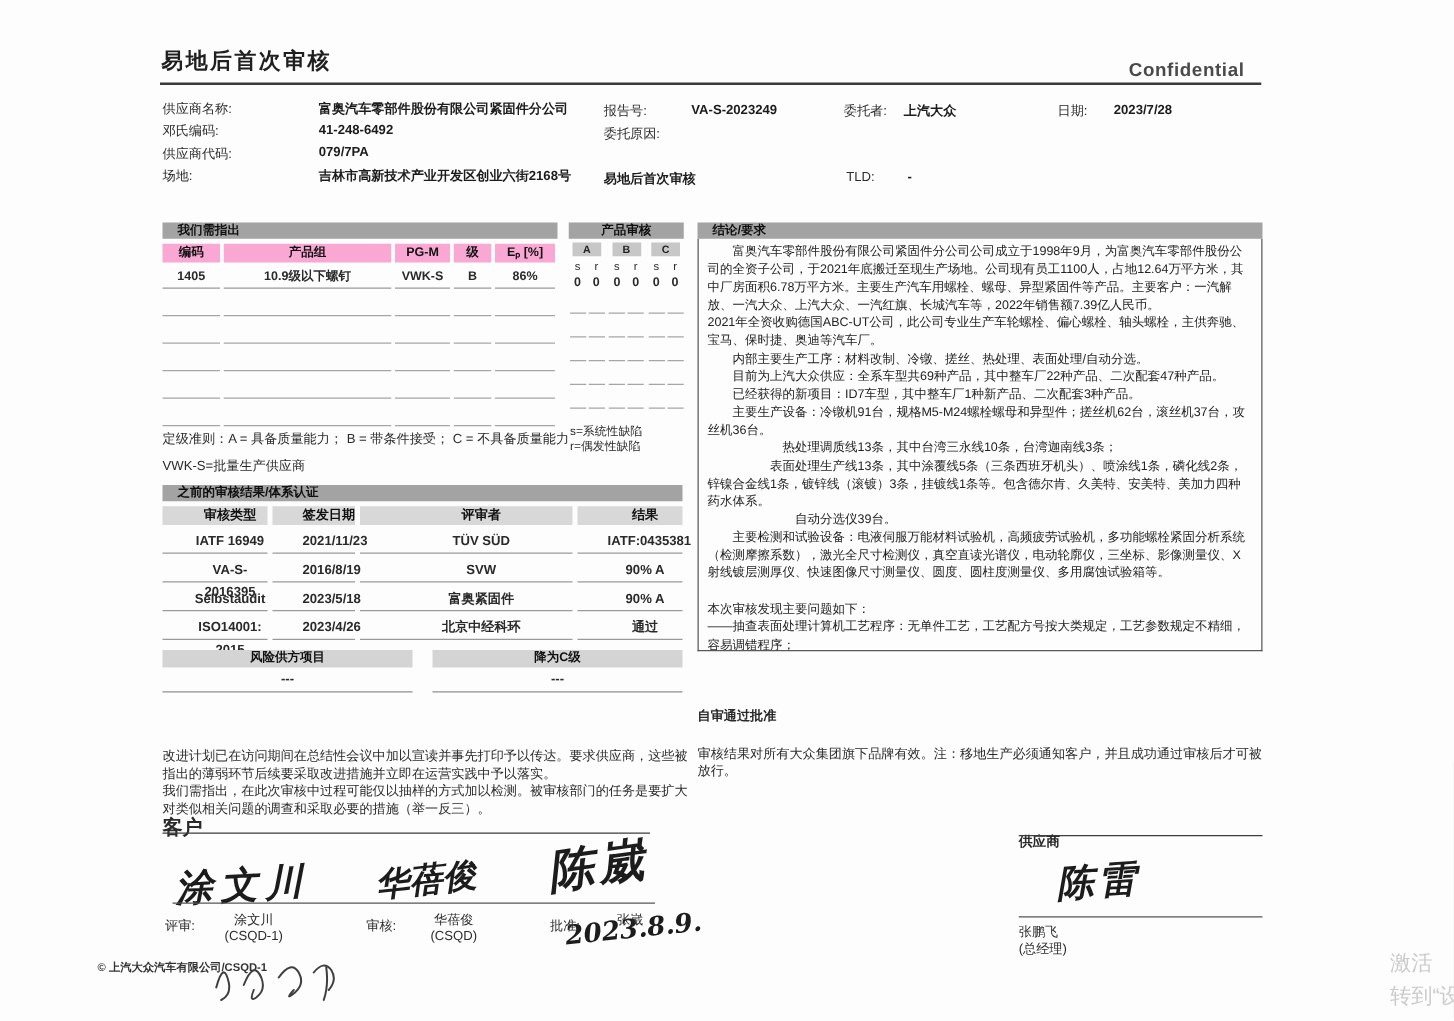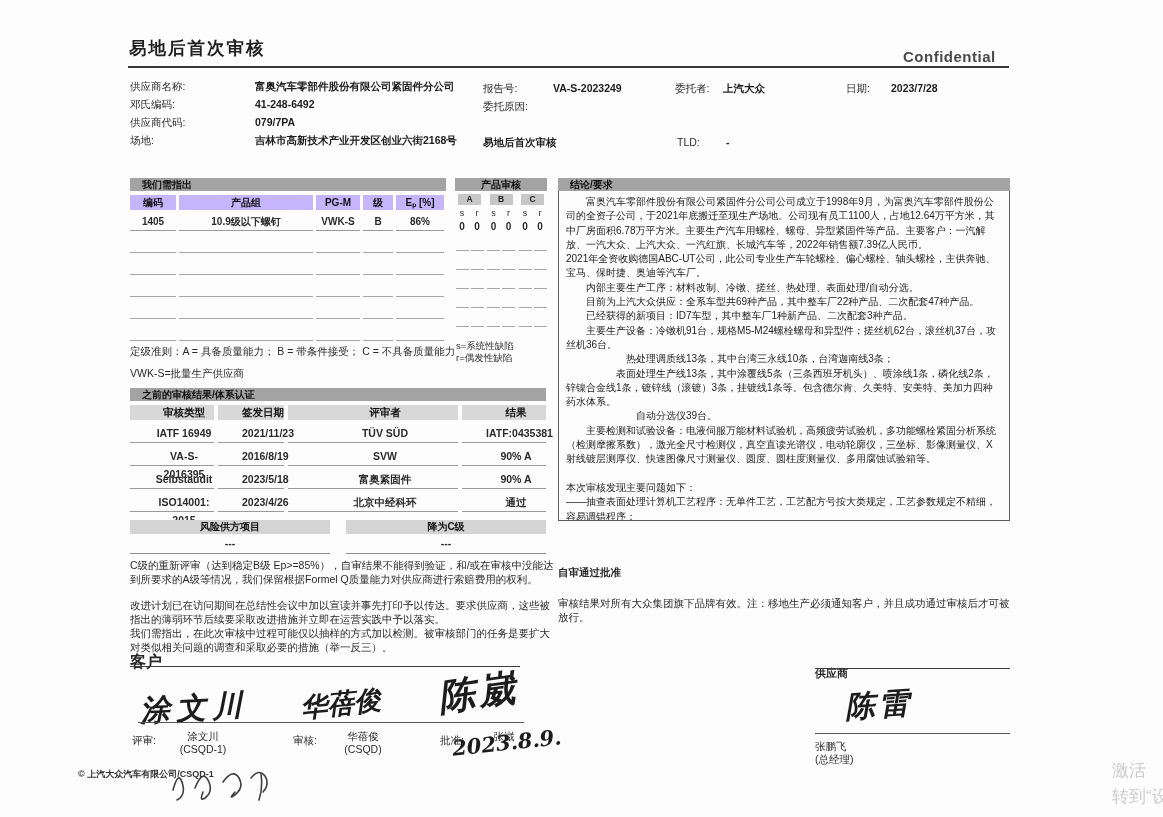--- a/index.html
+++ b/index.html
@@ -21,21 +21,21 @@
 
   
   .bar{background:#a3a3a3;color:#101010;font-size:10px;font-weight:bold;
        height:13px;line-height:13px;padding-left:12px;box-sizing:border-box;}
   .bar.center{padding-left:0;text-align:center;}
 
   
   .proc{left:130px;top:178px;width:316px;}
   .p-row{display:grid;grid-template-columns:46px 134px 44px 30px 48px;column-gap:3px;margin-top:4px;}
   .p-row .cell{text-align:center;font-size:10px;height:16px;line-height:16px;}
-  .hd .cell{background:#c4b5fd;font-weight:bold;height:15px;line-height:15px;color:#111;}
+  .hd .cell{background:#f9a8d4;font-weight:bold;height:15px;line-height:15px;color:#111;}
   .p-row.v .cell{font-weight:bold;border-bottom:1px solid #9a9a9a;}
   .p-row.e .cell{height:17px;border-bottom:1px solid #a6a6a6;}
 
   
   .pa{left:455px;top:178px;width:92px;}
   .pa-row{display:flex;gap:1px;margin-top:3px;justify-content:space-between;}
   .pa-g{width:29px;display:flex;gap:2px;justify-content:center;}
   .pa-letter{width:23px;height:11px;line-height:11px;background:#c7c7c7;color:#222;
              font-size:8.5px;font-weight:bold;text-align:center;margin:0 auto;}
   .pa-cell{width:13px;text-align:center;font-size:9px;}
@@ -309,21 +309,20 @@
 
   <div class="abs risk-col" style="left:130px;top:520px;">
     <div class="bar2">风险供方项目</div>
     <div class="dash">---</div>
   </div>
   <div class="abs risk-col" style="left:346px;top:520px;">
     <div class="bar2">降为C级</div>
     <div class="dash">---</div>
   </div>
 
-  <div class="abs sm pre" style="left:130px;top:558px;width:424px;">C级的重新评审（达到稳定B级 Ep&gt;=85%），自审结果不能得到验证，和/或在审核中没能达到所要求的A级等情况，我们保留根据Formel Q质量能力对供应商进行索赔费用的权利。</div>
   <div class="abs sm pre" style="left:130px;top:598px;width:424px;">改进计划已在访问期间在总结性会议中加以宣读并事先打印予以传达。要求供应商，这些被指出的薄弱环节后续要采取改进措施并立即在运营实践中予以落实。
 我们需指出，在此次审核中过程可能仅以抽样的方式加以检测。被审核部门的任务是要扩大对类似相关问题的调查和采取必要的措施（举一反三）。</div>
 
   <div class="abs concl">
     <div class="bar">结论/要求</div>
     <div class="concl-box pre">　　富奥汽车零部件股份有限公司紧固件分公司公司成立于1998年9月，为富奥汽车零部件股份公司的全资子公司，于2021年底搬迁至现生产场地。公司现有员工1100人，占地12.64万平方米，其中厂房面积6.78万平方米。主要生产汽车用螺栓、螺母、异型紧固件等产品。主要客户：一汽解放、一汽大众、上汽大众、一汽红旗、长城汽车等，2022年销售额7.39亿人民币。
 2021年全资收购德国ABC-UT公司，此公司专业生产车轮螺栓、偏心螺栓、轴头螺栓，主供奔驰、宝马、保时捷、奥迪等汽车厂。
 　　内部主要生产工序：材料改制、冷镦、搓丝、热处理、表面处理/自动分选。
 　　目前为上汽大众供应：全系车型共69种产品，其中整车厂22种产品、二次配套47种产品。
 　　已经获得的新项目：ID7车型，其中整车厂1种新产品、二次配套3种产品。

